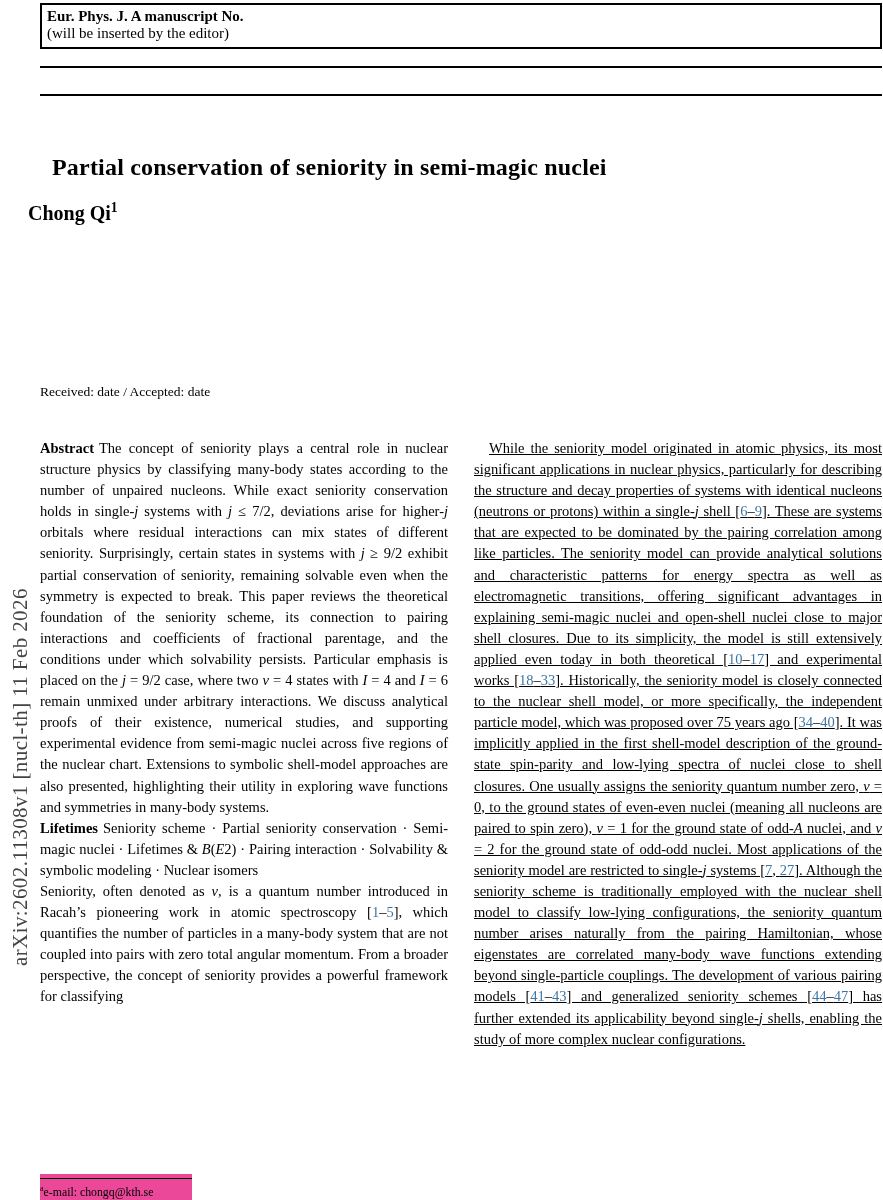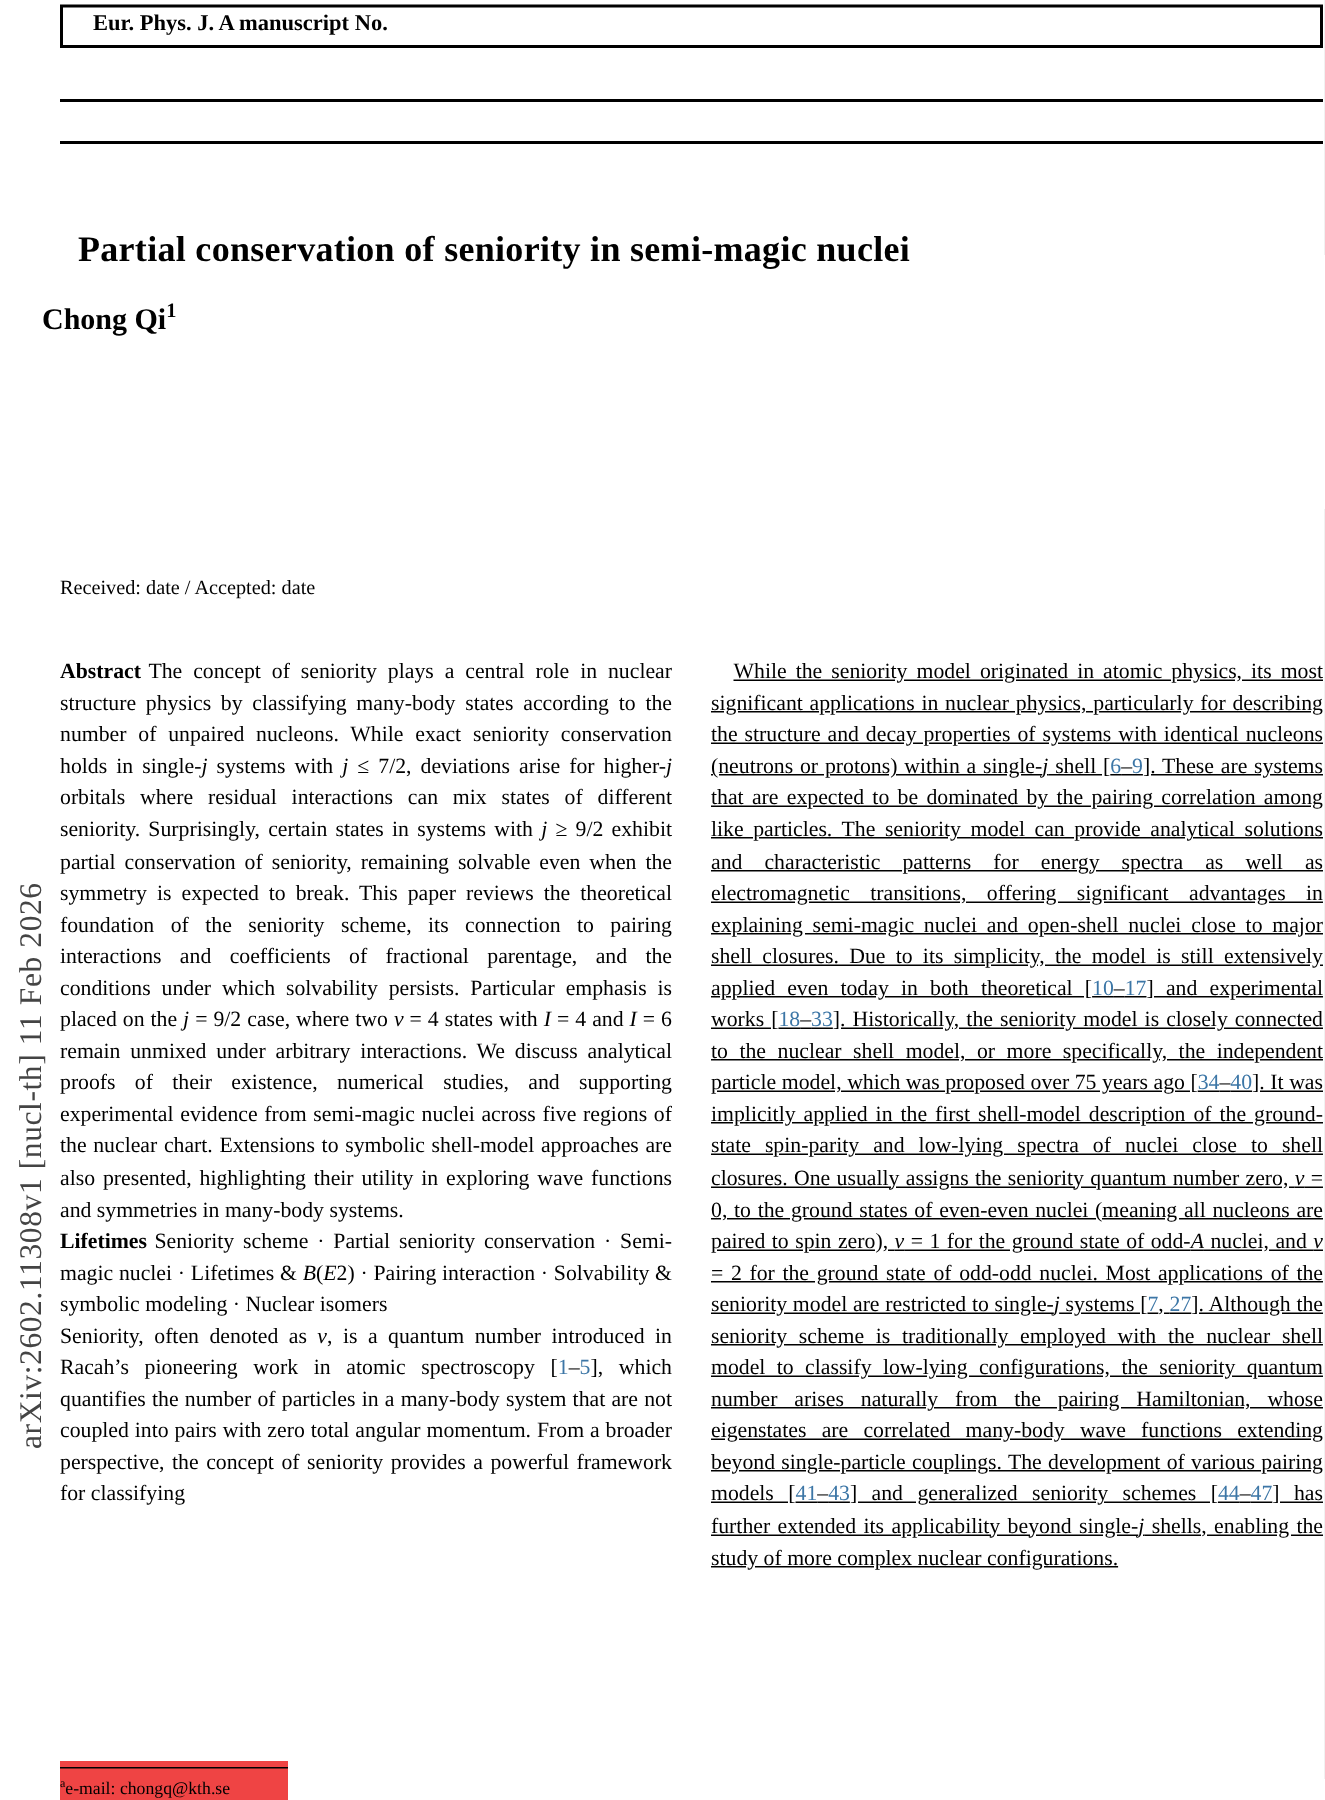--- a/index.html
+++ b/index.html
@@ -8,21 +8,21 @@
     width:883px;height:1200px;
     background:#ffffff;
     font-family:"Liberation Serif","DejaVu Serif",serif;
     color:#000;
     overflow:hidden;
     margin:0 auto;
   }
   .header-box{
     position:absolute;left:40px;top:3px;width:842px;
     box-sizing:border-box;border:2px solid #000;
-    padding:3px 8px 5px 20px;
+    padding:3px 8px 5px 5px;
   }
   .hb-line1{font-weight:bold;font-size:15px;line-height:17px;}
   .hb-line2{font-size:15px;line-height:17px;}
   .rule{position:absolute;left:40px;width:842px;height:2px;background:#000;}
   .rule1{top:66px;}
   .rule2{top:94px;}
   .title{position:absolute;left:40px;top:142px;margin:12px;font-size:24px;font-weight:bold;letter-spacing:0.2px;}
   .author{position:absolute;left:28px;top:202px;font-size:20px;font-weight:bold;}
   .affil{position:absolute;left:40px;top:236px;font-size:13.3px;}
   .received{position:absolute;left:40px;top:384px;font-size:13.5px;}
@@ -36,30 +36,31 @@
   .col{width:408px;position:relative;font-size:14.5px;line-height:21.1px;text-align:justify;}
   .col p{margin:0;}
   .plabel{font-weight:bold;padding-right:5px;}
   .keywords{margin-top:13px;}
   .sec-heading{margin:32px 0 0 0;font-size:15px;font-weight:bold;}
   .intro{margin-top:21px;}
   .indent{text-indent:15px;text-decoration:underline;}
   .math{font-style:italic;}
   .cite{color:#3c76a6;}
   sup{font-size:68%;vertical-align:super;line-height:0;}
-  .footnote-block{position:absolute;left:0;bottom:0;font-size:11.8px;line-height:15px;background:#ef4444;padding-top:4px;}
+  .footnote-block{position:absolute;left:0;bottom:0;font-size:11.8px;line-height:15px;background:#ec4899;padding-top:4px;}
   .footnote-rule{width:152px;height:1px;background:#000;margin-bottom:6px;}
 </style>
 </head>
 <body>
 
 <div class="page">
 
   <div class="header-box">
     <div class="hb-line1">Eur. Phys. J. A manuscript No.</div>
+    <div class="hb-line2">(will be inserted by the editor)</div>
   </div>
 
   <div class="rule rule1"></div>
   <div class="rule rule2"></div>
 
   <div class="arxiv">arXiv:2602.11308v1  [nucl-th]  11 Feb 2026</div>
 
   <h1 class="title">Partial conservation of seniority in semi-magic nuclei</h1>
 
   <div class="author"><span>Chong Qi</span><sup>1</sup></div>

